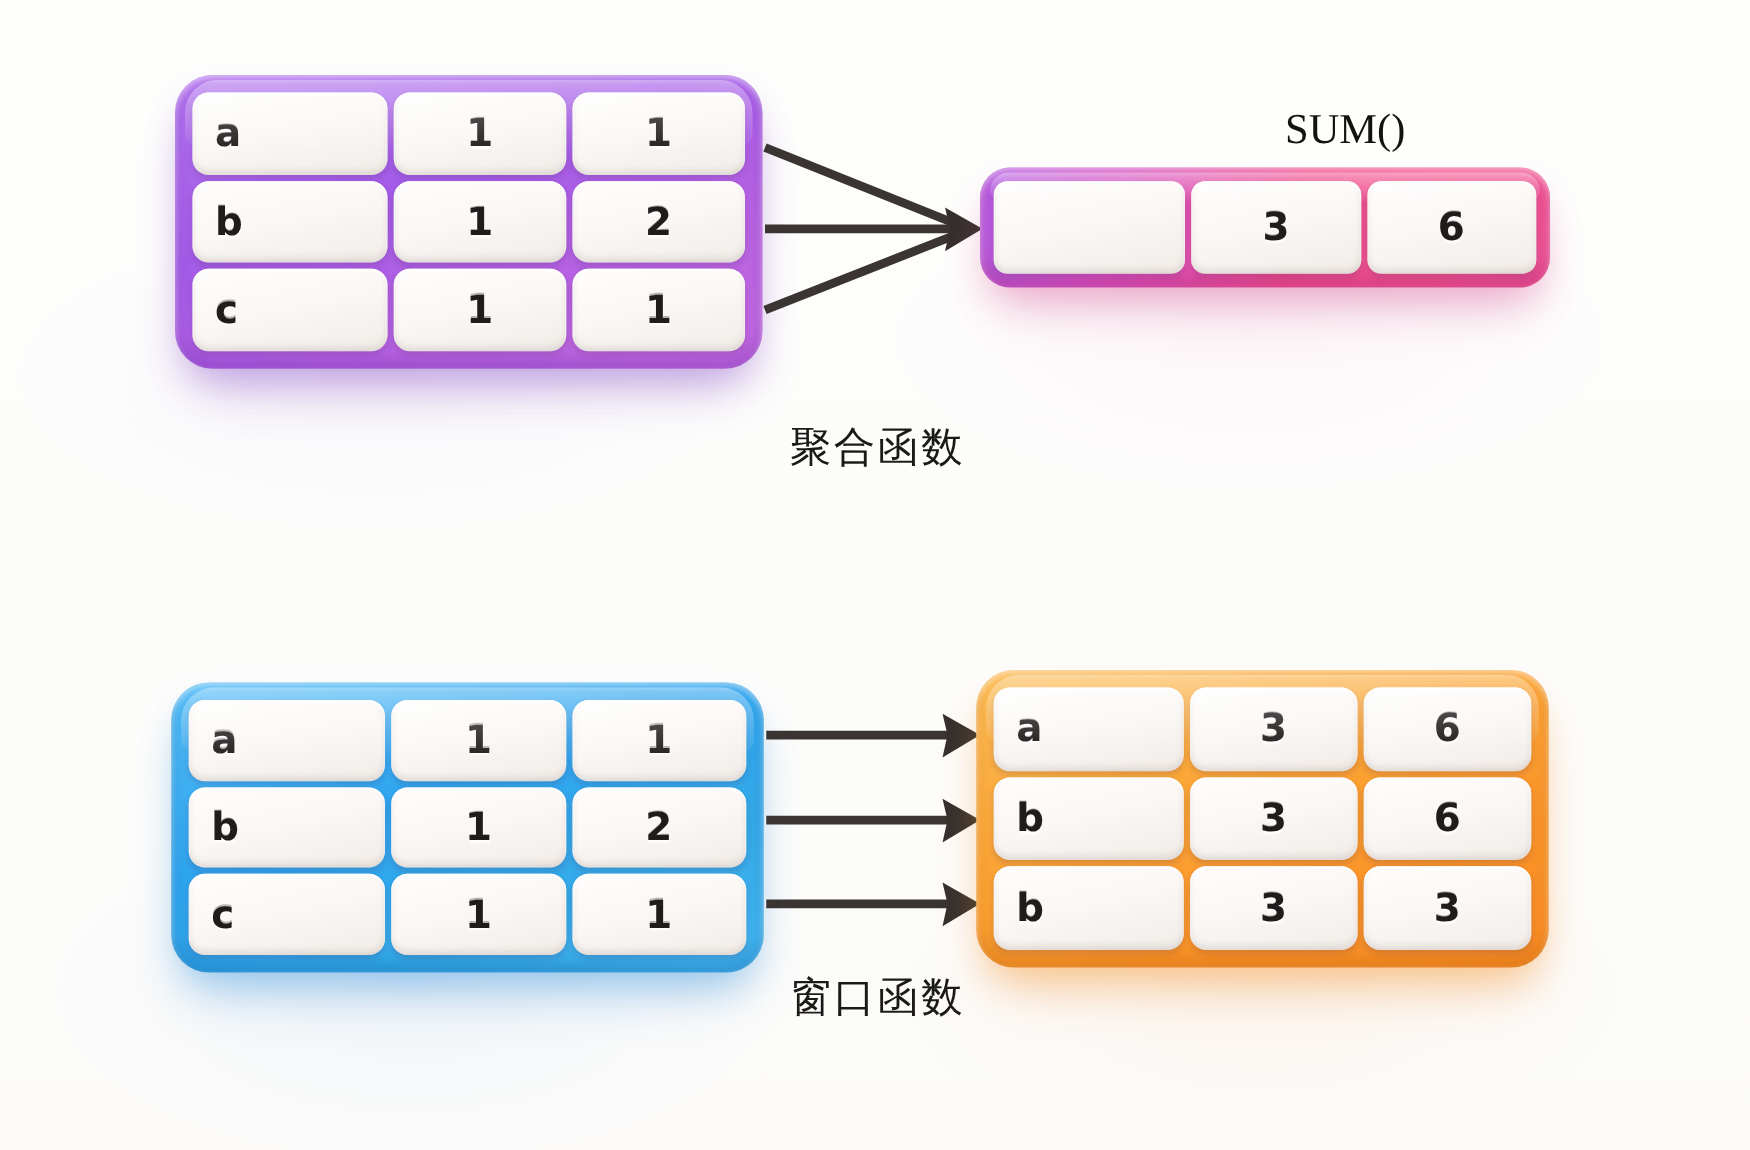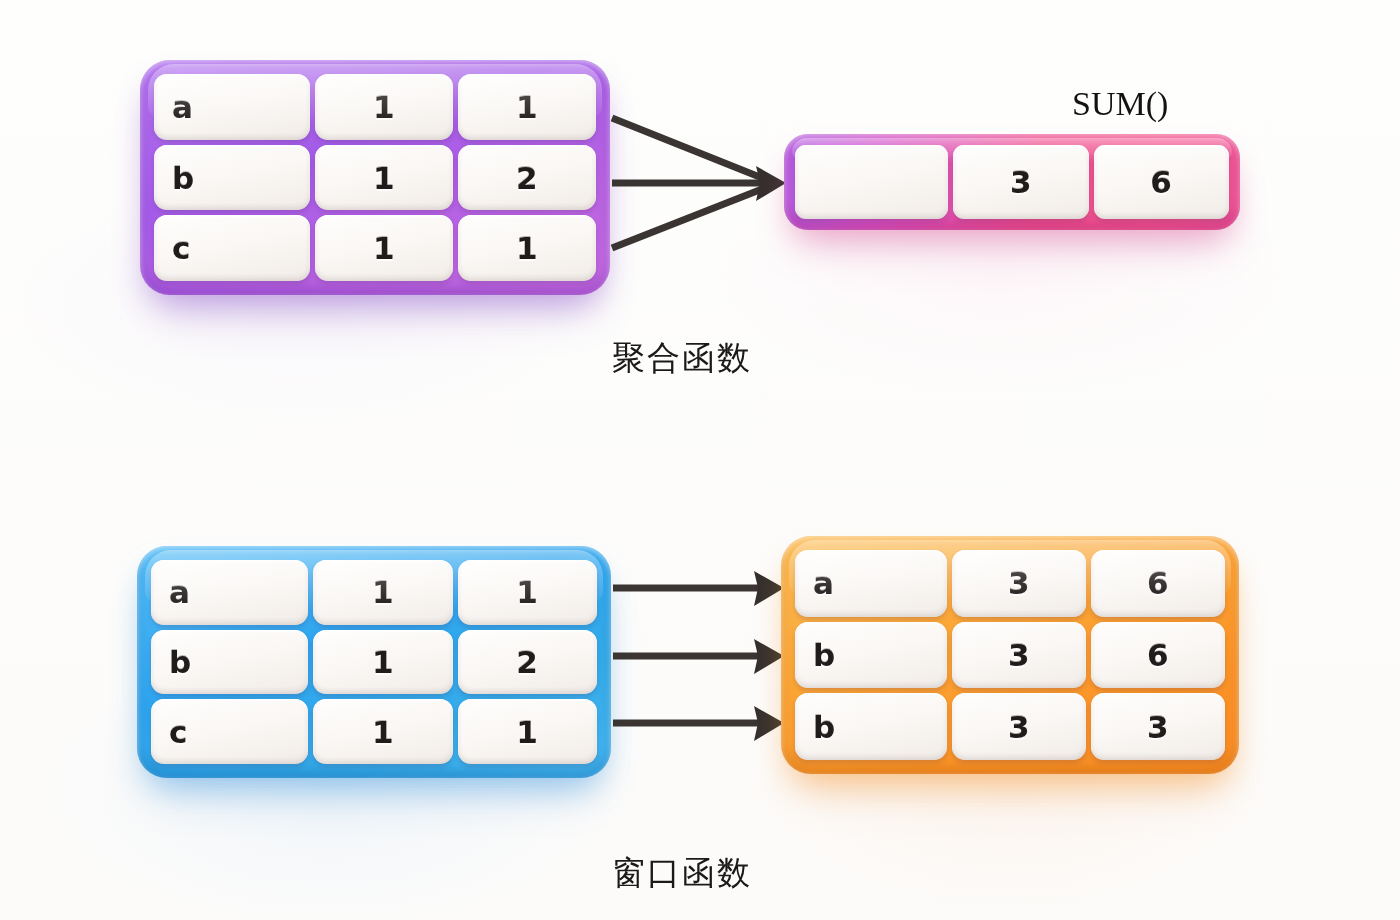--- a/index.html
+++ b/index.html
@@ -122,33 +122,34 @@
   #tbl-out-win   { left: 781px; top: 536px; width: 458px; height: 238px; }
 
   
   .fn-label {
     position: absolute;
     font-family: "Liberation Serif", serif;
     font-weight: 400;
     color: #141210;
     white-space: nowrap;
   }
-  #label-sum      { left: 1028px; top: 85px;  font-size: 34px; margin-left: 44px; }
+  #label-sum      { left: 1028px; top: 85px;  font-size: 34px; }
   #label-sum-over { left: 955px;  top: 497px; font-size: 34px; }
 
   .cn-label {
     position: absolute;
     font-family: "DejaVu Sans", "Liberation Sans", sans-serif;
     font-size: 33px;
     color: #1b1a18;
     letter-spacing: 2px;
     white-space: nowrap;
+    margin-left: 20px;
   }
   #label-agg { left: 612px; top: 336px; }
-  #label-win { left: 612px; top: 851px; }
+  #label-win { left: 612px; top: 776px; }
 
   
   #arrows-agg, #arrows-win {
     position: absolute;
     left: 0; top: 0;
     width: 1400px; height: 920px;
     pointer-events: none;
     overflow: visible;
   }
   .arrow-path {

